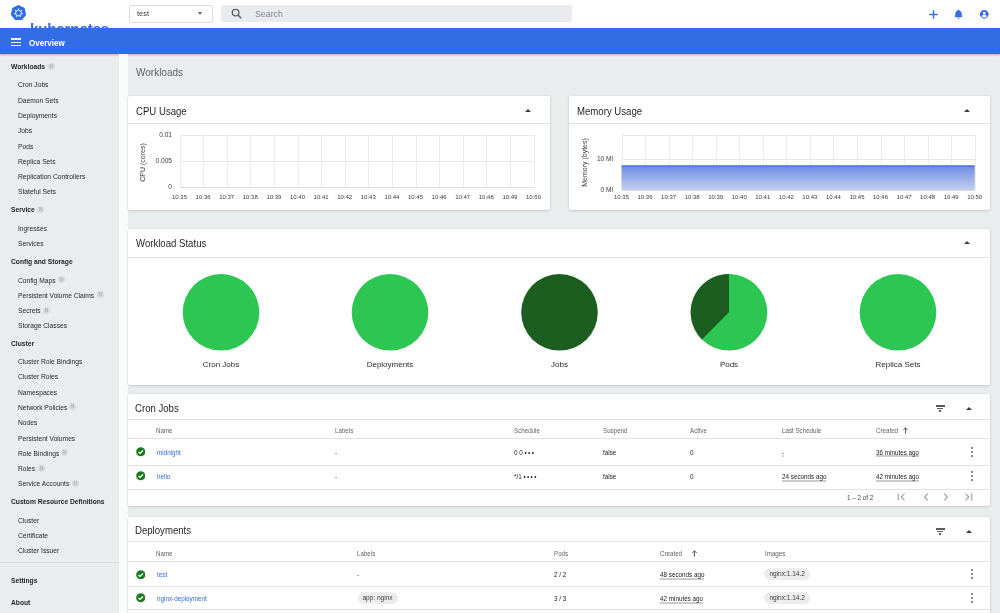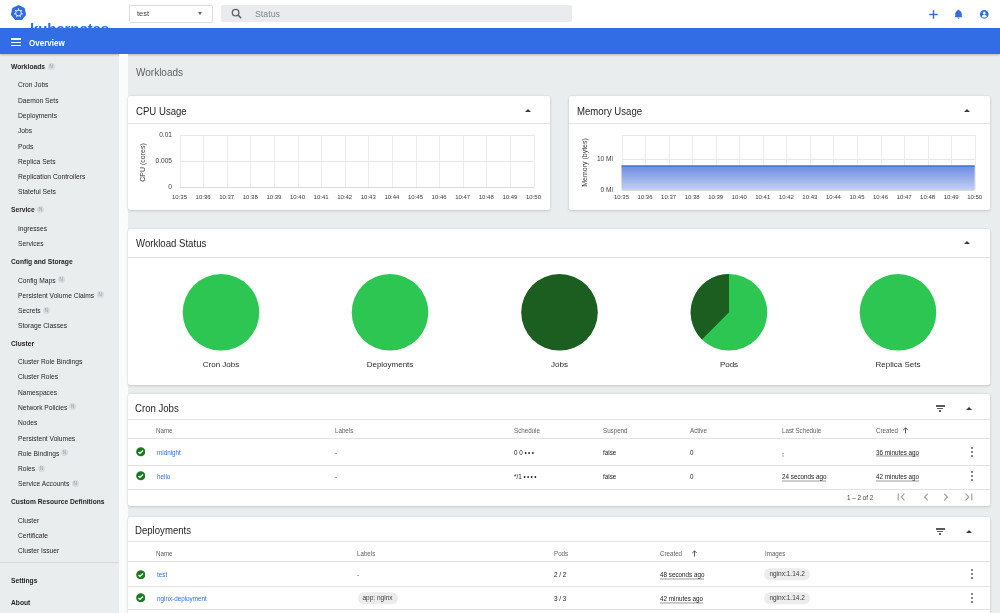--- a/index.html
+++ b/index.html
@@ -39,21 +39,21 @@
   </svg>
 <div class="abs" style="left:30px;top:20px;font-size:15px;font-weight:bold;color:#326ce5;letter-spacing:-0.1px;">kubernetes</div>
 <div class="abs" style="left:129px;top:5px;width:82px;height:16px;background:#fff;border:1px solid #dadce0;border-radius:2px;"></div>
 <div class="abs" style="left:137px;top:9px;font-size:7.5px;color:#3c4043;">test</div>
 <div class="abs" style="left:198px;top:12px;width:0;height:0;border-left:2.8px solid transparent;border-right:2.8px solid transparent;border-top:3.2px solid #5f6368;"></div>
 <div class="abs" style="left:221px;top:5px;width:351px;height:17px;background:#e9ebee;border-radius:2px;"></div>
 <svg class="abs" style="left:231px;top:8px;" width="11" height="11" viewBox="0 0 11 11">
 <circle cx="4.6" cy="4.6" r="3.3" fill="none" stroke="#5f6368" stroke-width="1.35"></circle>
 <line x1="7.1" y1="7.1" x2="10.2" y2="10.2" stroke="#5f6368" stroke-width="1.5"></line>
   </svg>
-<div class="abs" style="left:255px;top:9px;font-size:8.8px;color:#80868b;">Status</div>
+<div class="abs" style="left:255px;top:9px;font-size:8.8px;color:#80868b;">Search</div>
 <svg class="abs" style="left:929px;top:10px;" width="9" height="9" viewBox="0 0 9 9">
 <line x1="4.5" y1="0.2" x2="4.5" y2="8.8" stroke="#326de6" stroke-width="1.4"></line>
 <line x1="0.2" y1="4.5" x2="8.8" y2="4.5" stroke="#326de6" stroke-width="1.4"></line>
   </svg>
 <svg class="abs" style="left:954.3px;top:9px;" width="9" height="10.5" viewBox="0 0 10 11">
 <path d="M5 0.4 C5.7 0.4 6.2 0.9 6.2 1.5 C7.8 2 8.6 3.4 8.6 5 L8.6 7.6 L9.6 8.8 L0.4 8.8 L1.4 7.6 L1.4 5 C1.4 3.4 2.2 2 3.8 1.5 C3.8 0.9 4.3 0.4 5 0.4 Z" fill="#326de6"></path>
 <path d="M3.8 9.3 A1.2 1.2 0 0 0 6.2 9.3 Z" fill="#326de6"></path>
   </svg>
 <svg class="abs" style="left:978.8px;top:9.2px;" width="10.5" height="10.5" viewBox="0 0 24 24">
 <path fill="#326de6" d="M12 2a10 10 0 1 0 0 20 10 10 0 0 0 0-20zm0 4.5a3.2 3.2 0 1 1 0 6.4 3.2 3.2 0 0 1 0-6.4zm0 13.2a7.6 7.6 0 0 1-5.9-2.8c.03-2 4-3.1 5.9-3.1 1.9 0 5.87 1.1 5.9 3.1a7.6 7.6 0 0 1-5.9 2.8z"></path>

